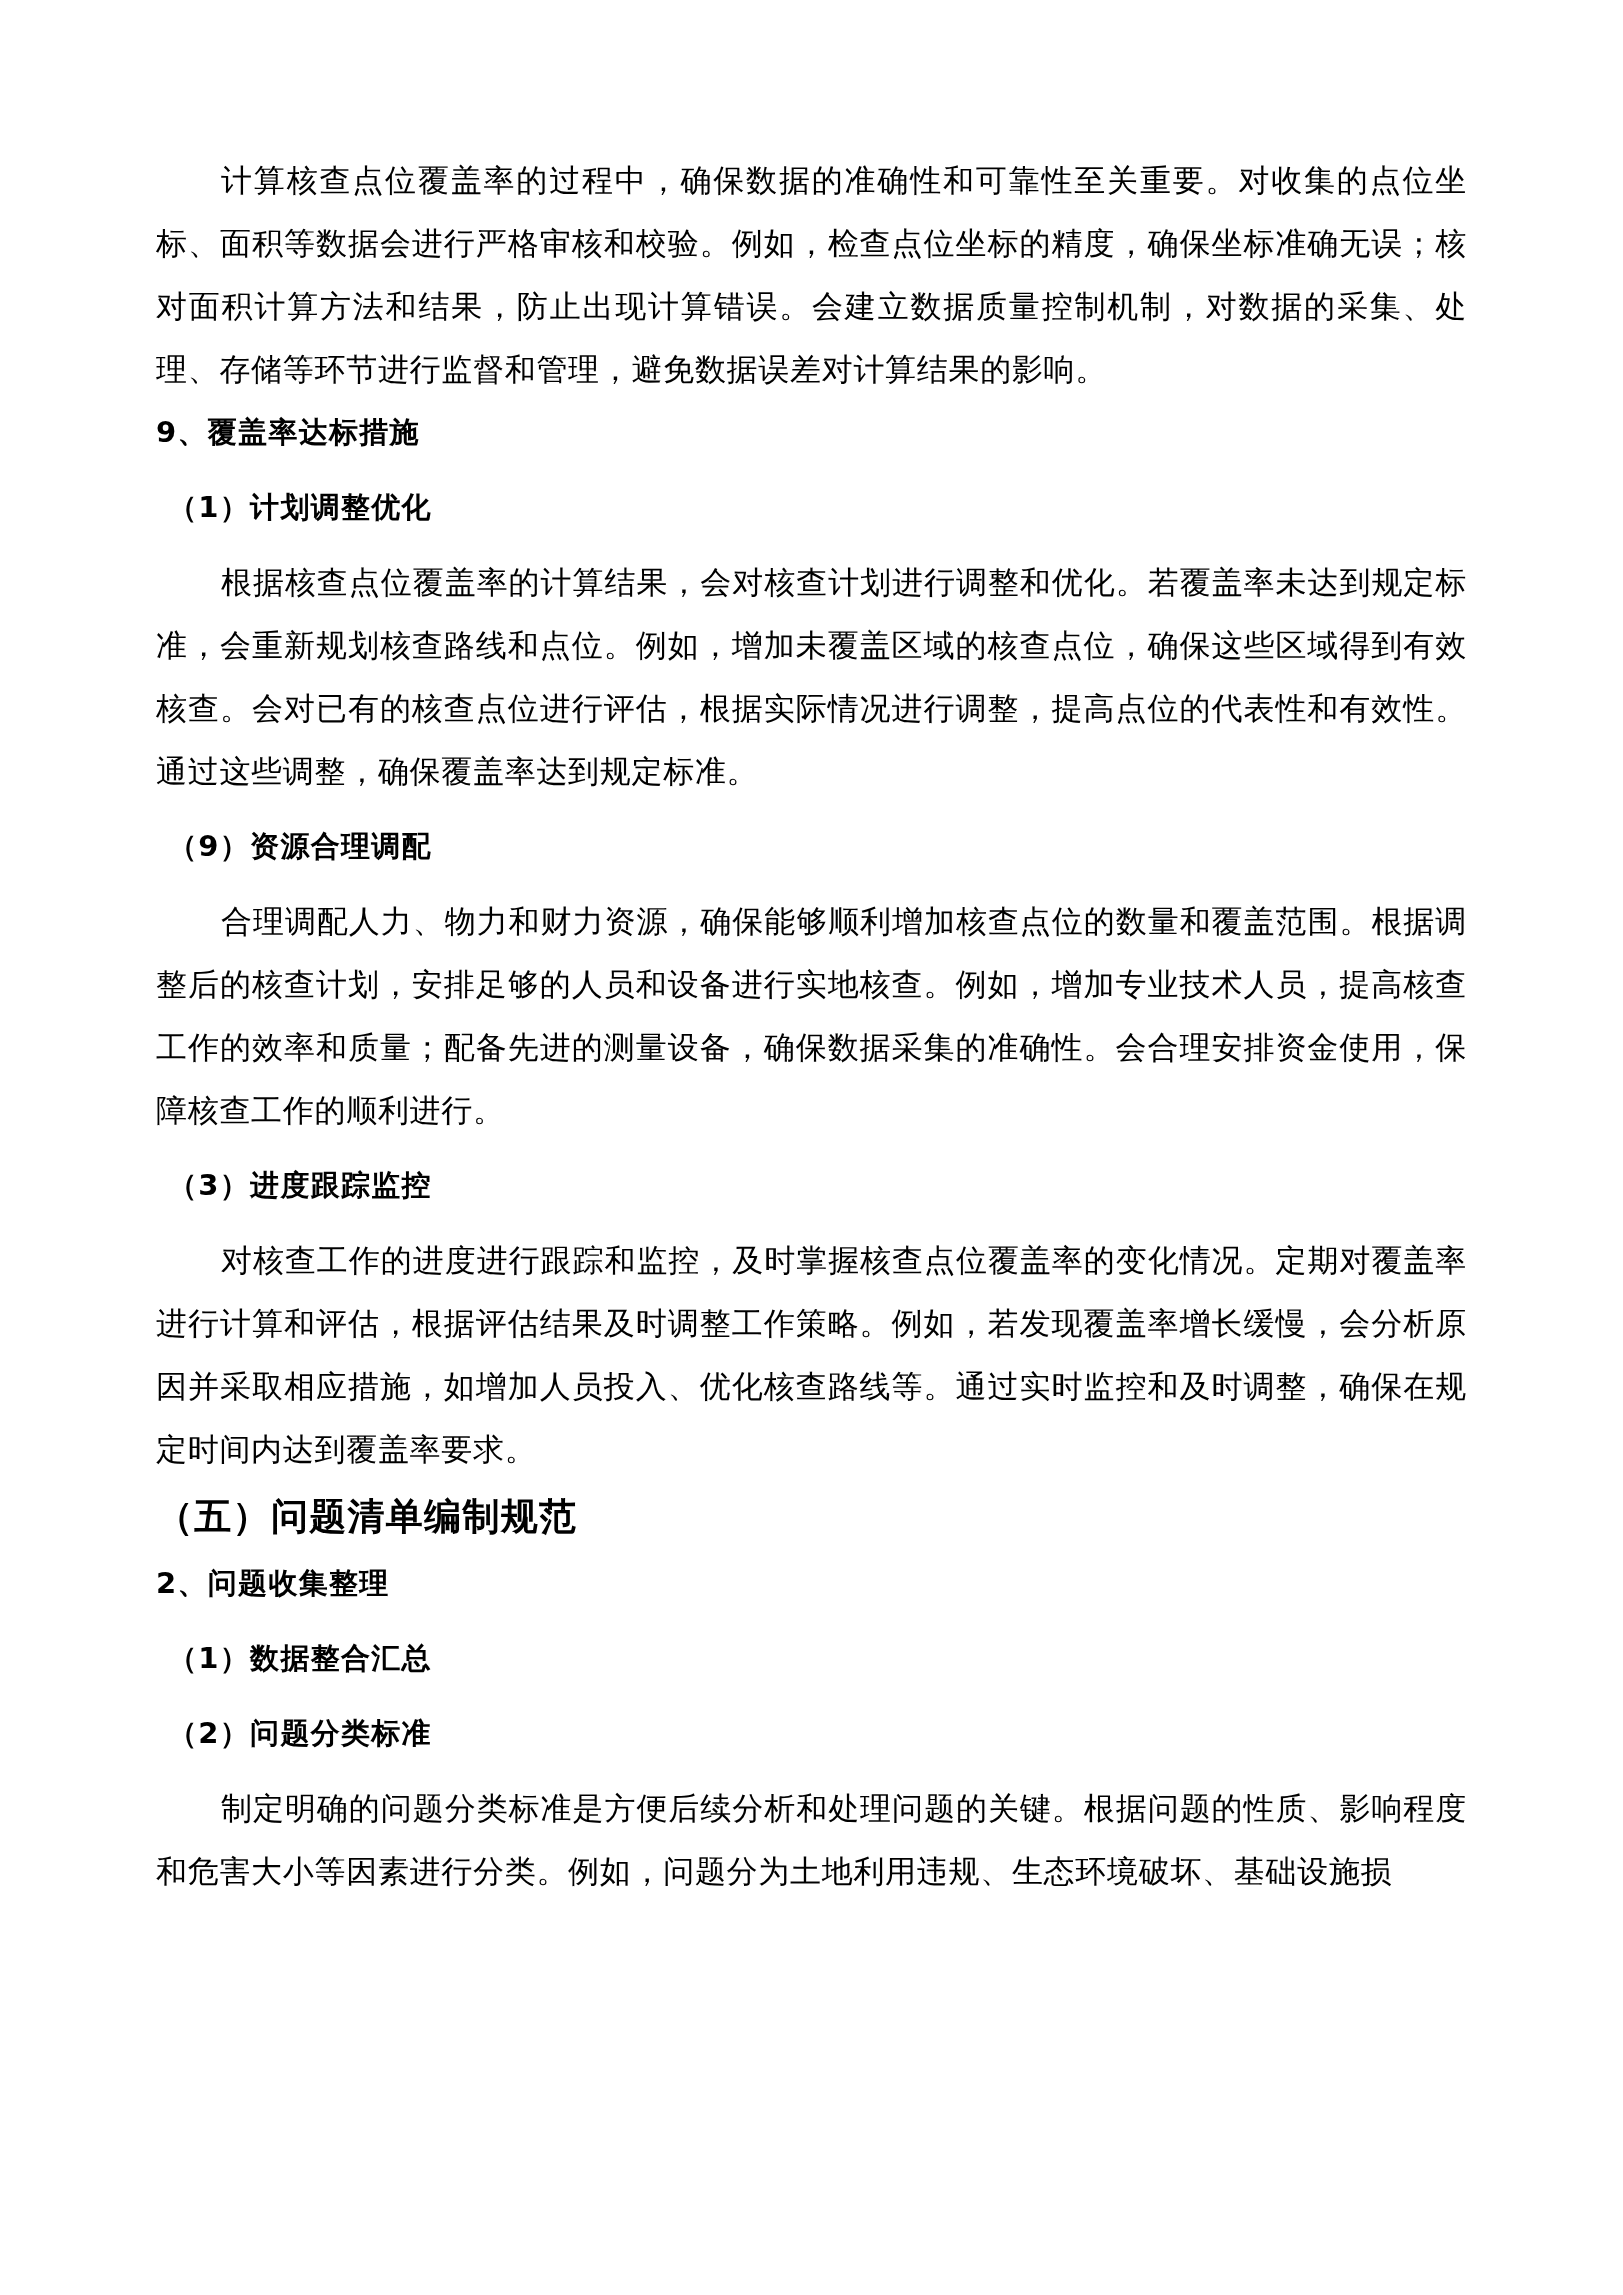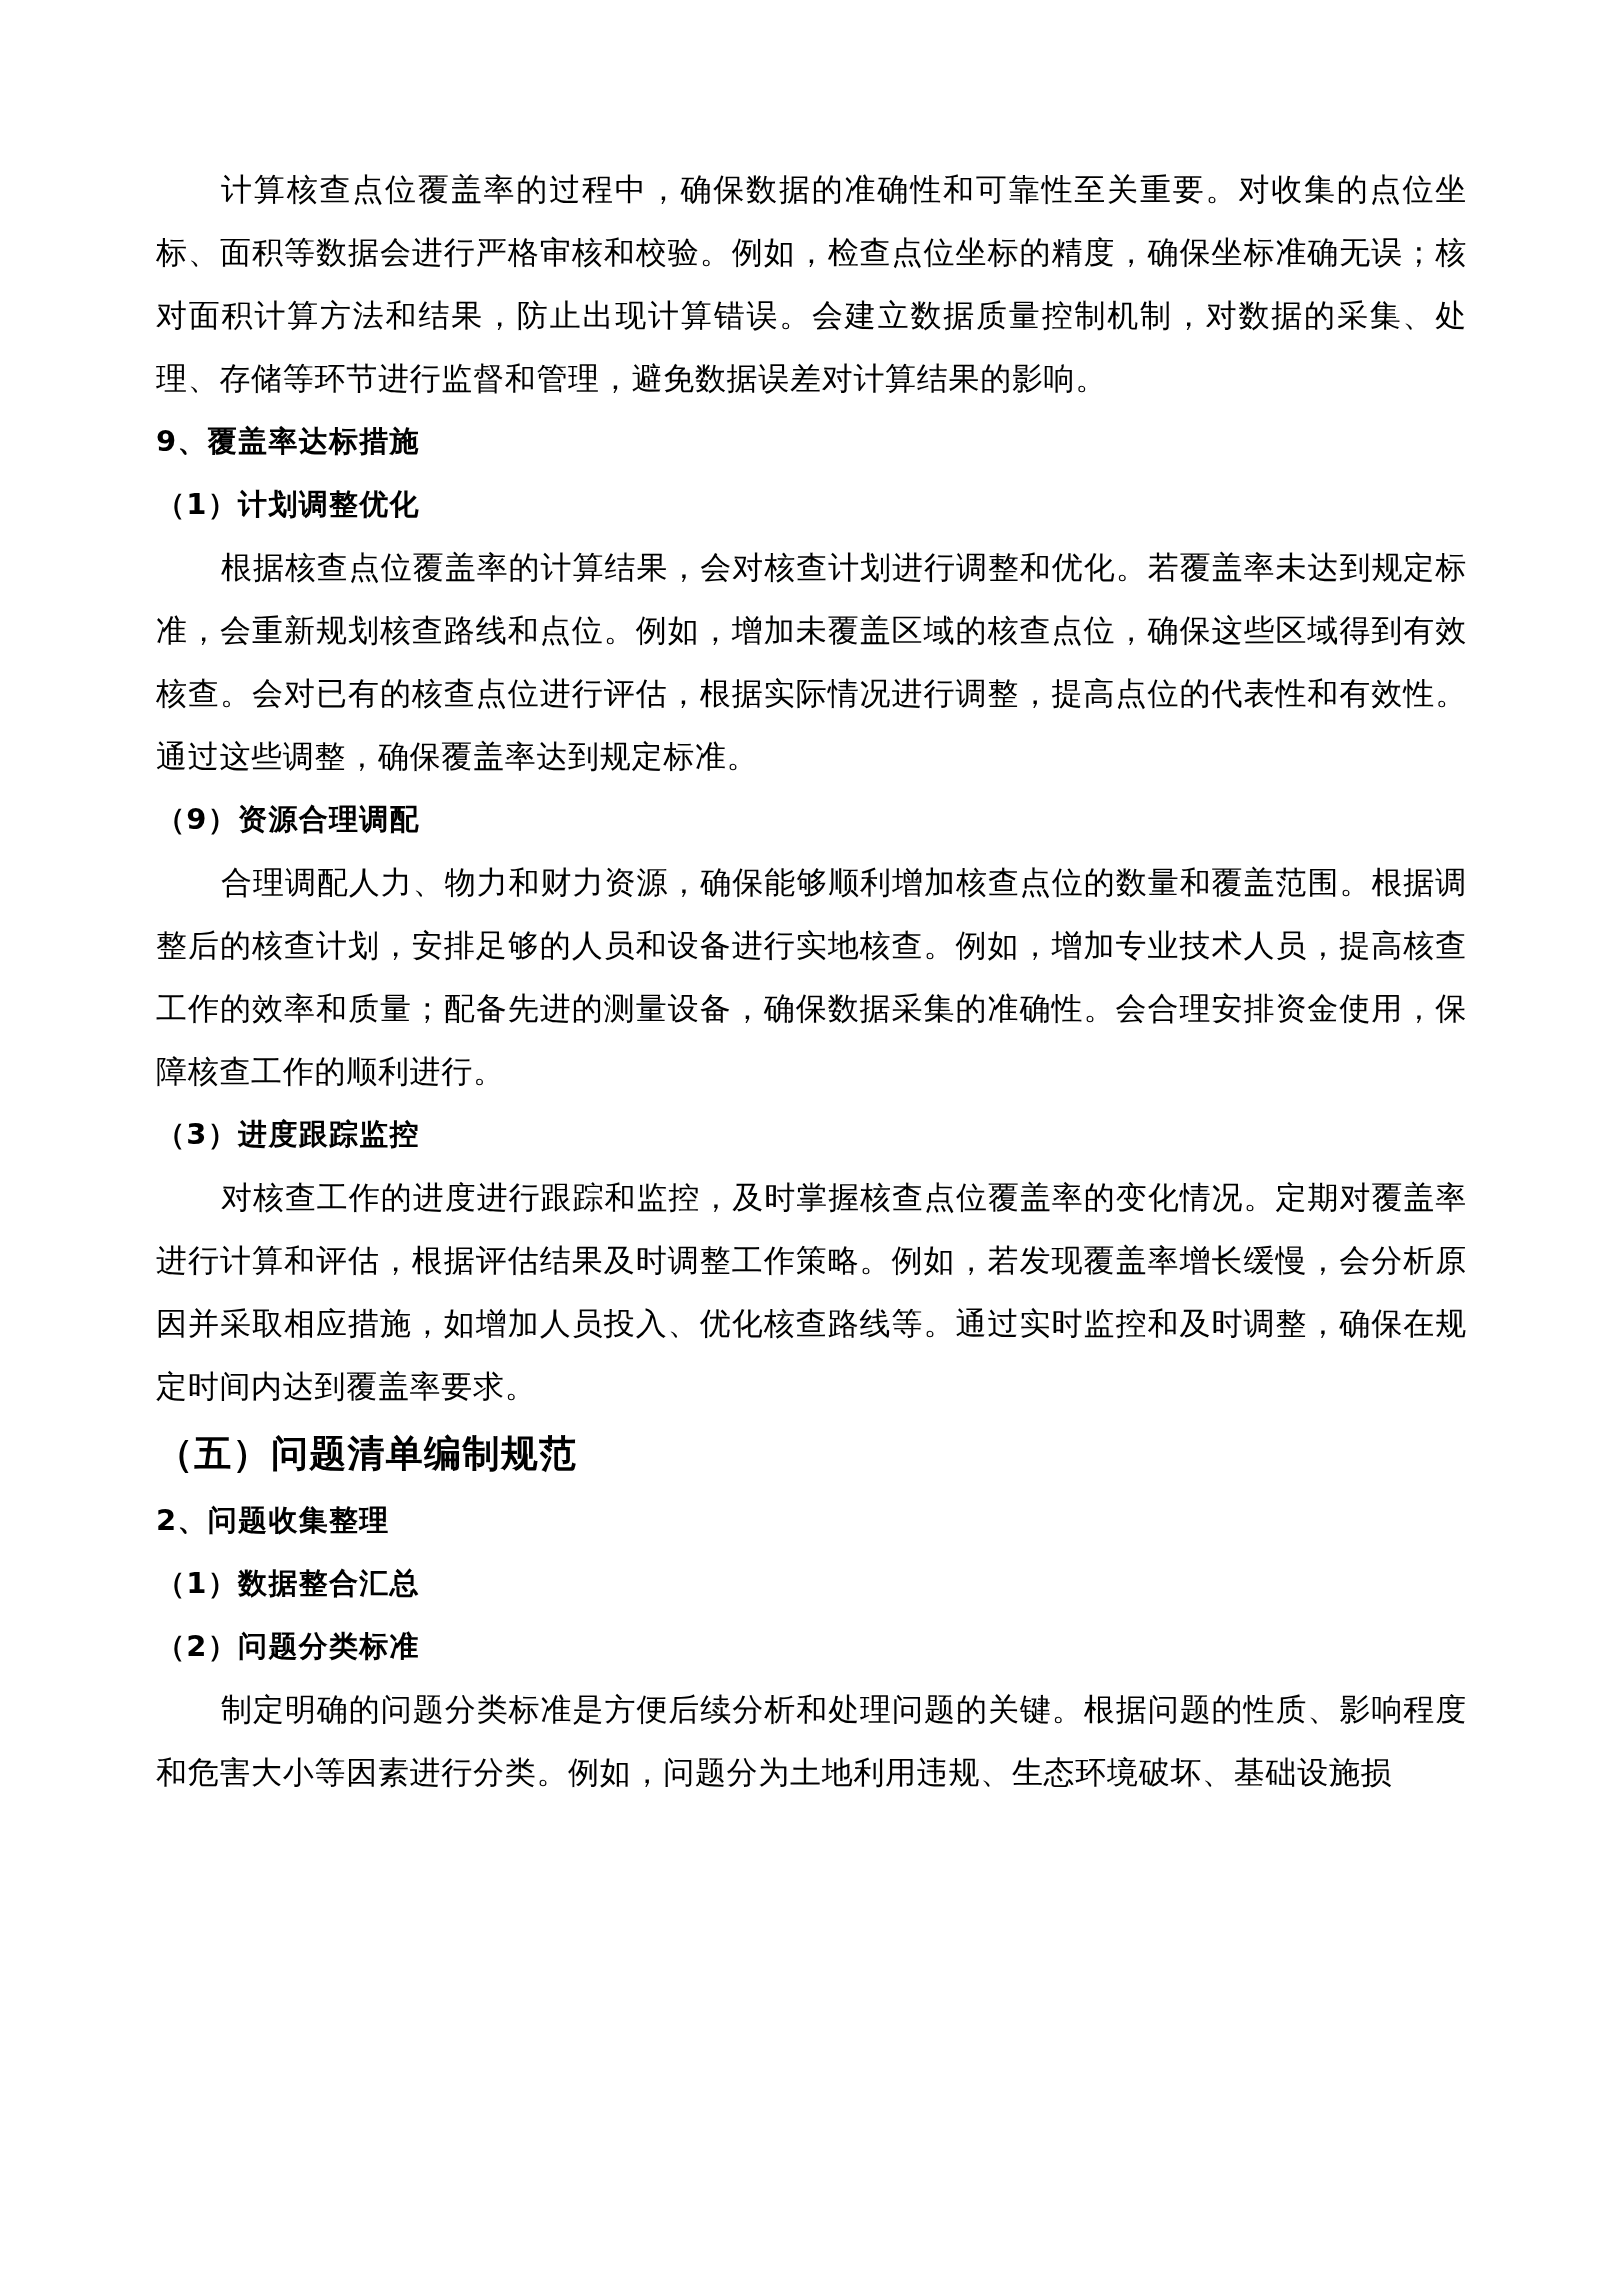--- a/index.html
+++ b/index.html
@@ -11,21 +11,21 @@
       width: 1623px;
       height: 2295px;
       position: relative;
       overflow: hidden;
       color: #000000;
       font-family: "DejaVu Serif", "Liberation Serif", serif;
     }
     .page {
       position: absolute;
       left: 156px;
-      top: 158px;
+      top: 149px;
       width: 1311px;
     }
     .para {
       font-size: 31px;
       line-height: 63px;
       text-indent: 65px;
       text-align: justify;
       text-justify: inter-character;
       letter-spacing: 0.7px;
       margin: 0;
@@ -37,21 +37,21 @@
       font-size: 29px;
       line-height: 63px;
       margin: 0;
       letter-spacing: 1.3px;
     }
     .h4 {
       font-family: "DejaVu Sans", "Liberation Sans", sans-serif;
       font-weight: bold;
       font-size: 29px;
       line-height: 63px;
-      margin: 0;
+      margin: 12px;
       letter-spacing: 1.3px;
     }
     .h2 {
       font-family: Liberation Sans, sans-serif;
       font-weight: bold;
       font-size: 37px;
       line-height: 71px;
       margin: 0;
       letter-spacing: 1.3px;
     }

